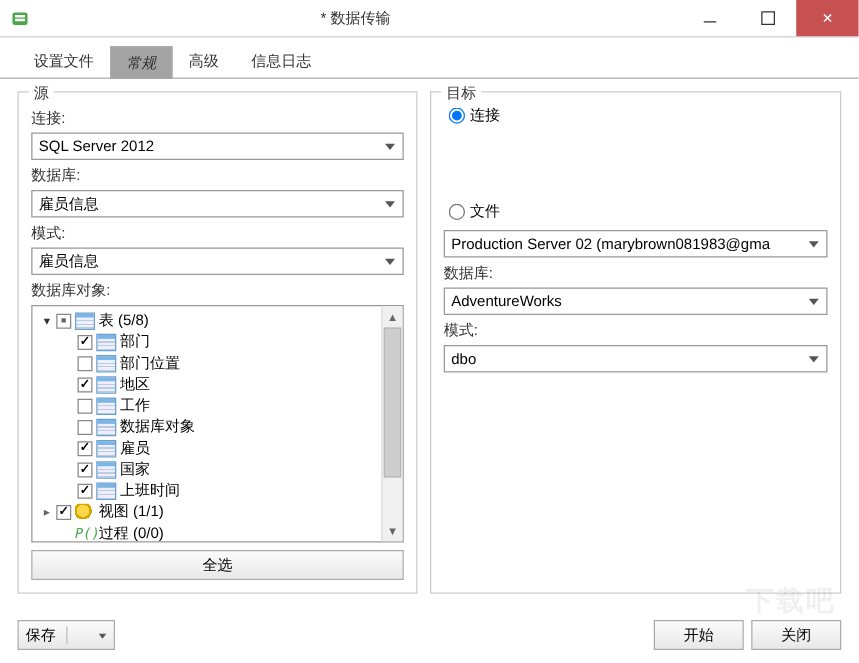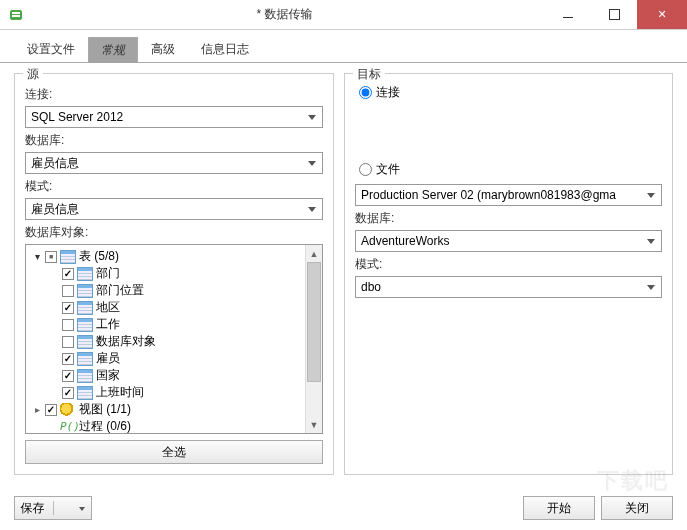--- a/index.html
+++ b/index.html
@@ -162,21 +162,21 @@
         <div class="tree-row indent0">
           <span class="expander collapsed"></span>
           <span class="cb checked"></span>
           <span class="node-icon view"></span>
           <span class="node-label">视图  (1/1)</span>
         </div>
         <div class="tree-row indent0">
           <span class="expander"></span>
           <span class="cb" style="visibility:hidden"></span>
           <span class="node-icon proc">P()</span>
-          <span class="node-label">过程  (0/6)</span>
+          <span class="node-label">过程  (0/0)</span>
         </div>
       </div>
       <div class="scrollbar">
         <div class="arrow-up"></div>
         <div class="thumb"></div>
         <div class="arrow-down"></div>
       </div>
     </div>
 
     <div class="btn-row">

